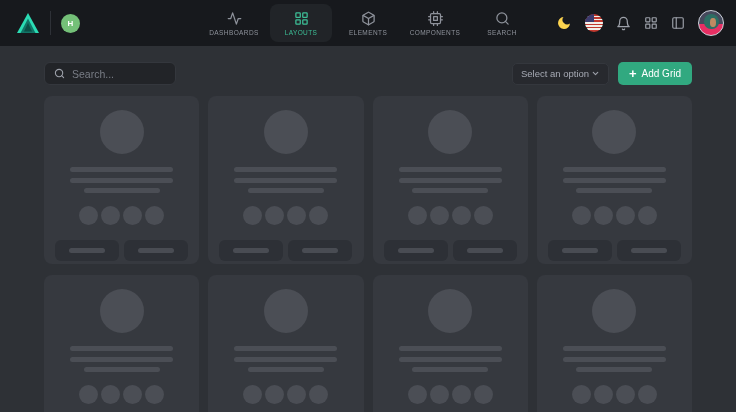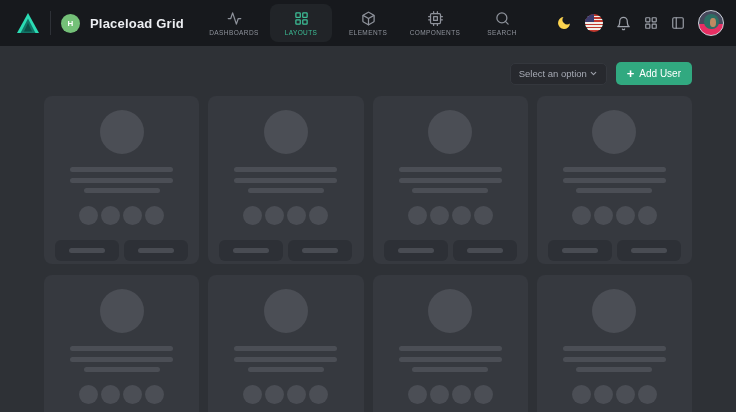--- a/index.html
+++ b/index.html
@@ -116,21 +116,20 @@
 
 <nav class="navbar">
   <div class="nav-left">
     <svg class="logo" viewBox="0 0 24 22">
       <polygon points="12,1 23,21 1,21" fill="#2bdcb4"></polygon>
       <polygon points="12,6.5 19.5,21 4.5,21" fill="#117567"></polygon>
       <polygon points="12,11 16,19.4 8,19.4" fill="#0b4f46"></polygon>
     </svg>
     <div class="nav-divider"></div>
     <div class="ws-chip">H</div>
-    <div class="nav-title">Placeload Grid</div>
   </div>
 
   <div class="nav-center">
     <div class="nav-item">
       <svg class="nav-ic" width="15" height="15" viewBox="0 0 24 24" fill="none" stroke-width="2" stroke-linecap="round" stroke-linejoin="round">
           <polyline points="22 12 18 12 15 21 9 3 6 12 2 12"></polyline>
         </svg>
       <span class="nav-label">Dashboards</span>
     </div>
     <div class="nav-item active">
@@ -201,30 +200,37 @@
       <svg width="14" height="14" viewBox="0 0 24 24" fill="none" stroke="#9da1aa" stroke-width="2" stroke-linecap="round" stroke-linejoin="round">
           <rect x="3" y="3" width="18" height="18" rx="2"></rect>
           <line x1="9" y1="3" x2="9" y2="21"></line>
         </svg>
     </button>
     <button class="icon-btn avatar-btn"></button>
   </div>
 </nav>
 
 <div class="toolbar">
+  <div class="search-box">
+    <svg width="11" height="11" viewBox="0 0 24 24" fill="none" stroke="#9da1aa" stroke-width="2.4" stroke-linecap="round">
+        <circle cx="11" cy="11" r="8"></circle>
+        <line x1="21" y1="21" x2="16.65" y2="16.65"></line>
+      </svg>
+    <input type="text" placeholder="Search..." style="">
+  </div>
   <div class="toolbar-spacer"></div>
   <div class="select-box">
     <span class="select-value">Select an option</span>
     <svg width="9" height="9" viewBox="0 0 24 24" fill="none" stroke="#9da1aa" stroke-width="3" stroke-linecap="round" stroke-linejoin="round">
         <polyline points="6 9 12 15 18 9"></polyline>
       </svg>
   </div>
   <button class="add-user-btn">
     <span class="plus">+</span>
-    <span>Add User</span>
+    <span>Add Grid</span>
   </button>
 </div>
 
 <div class="cards-grid">
   <div class="card">
     <div class="ph-avatar"></div>
     <div class="ph-line l1"></div>
     <div class="ph-line l2"></div>
     <div class="ph-line l3"></div>
     <div class="ph-dots">

